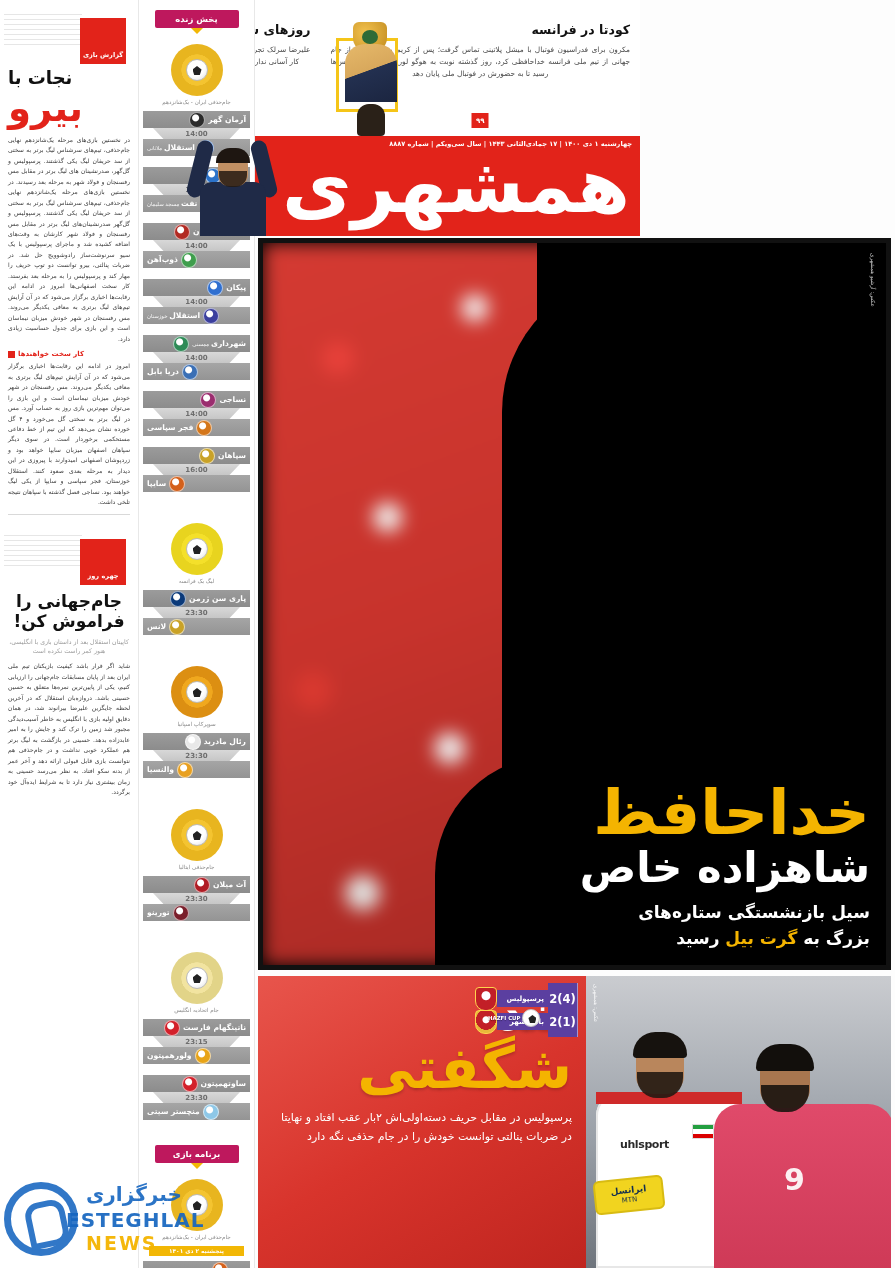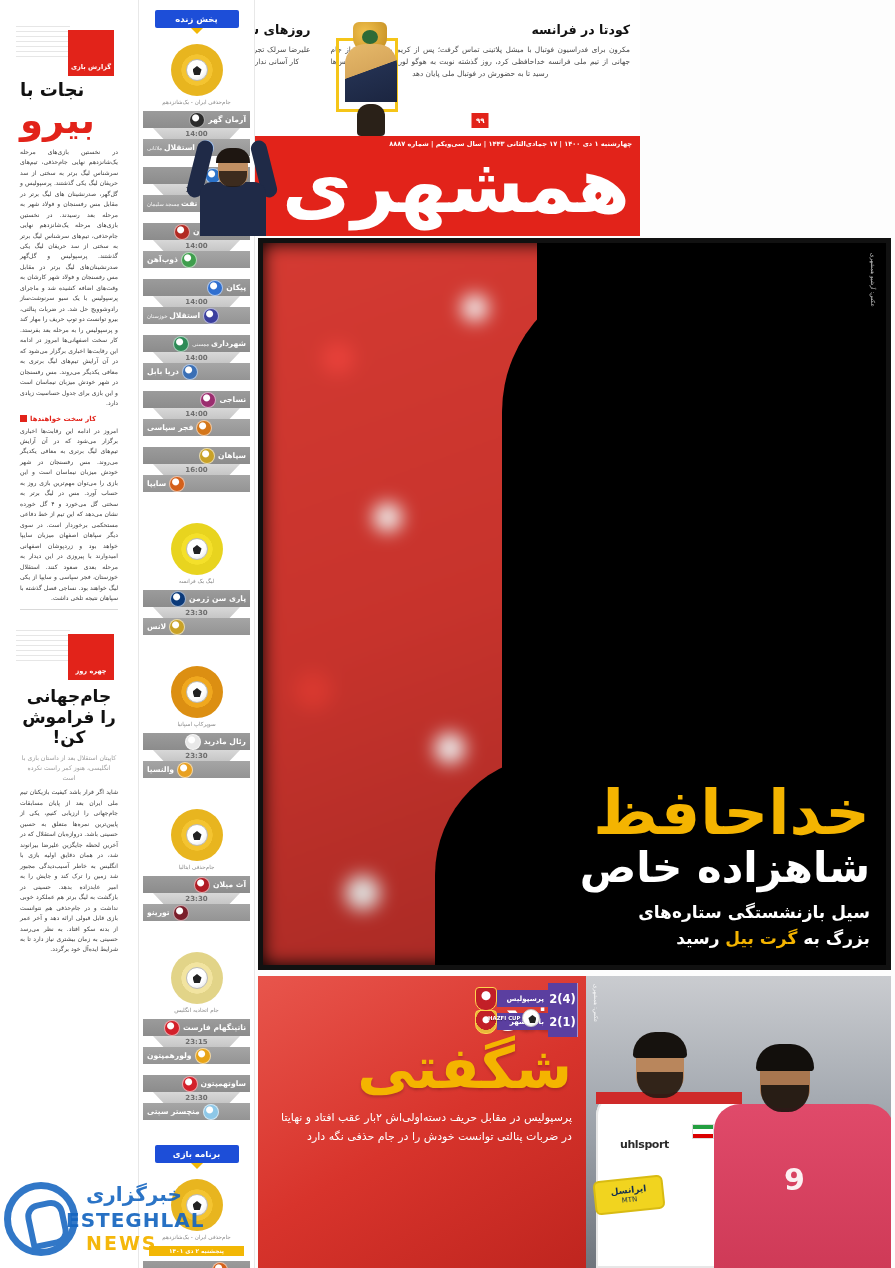--- a/index.html
+++ b/index.html
@@ -154,21 +154,21 @@
   .mc-arm-l{ position:absolute; left:2px; top:2px; width:16px; height:58px;
     background:#1f2a47; border-radius: 8px; transform: rotate(14deg); }
   .mc-arm-r{ position:absolute; left:66px; top:2px; width:16px; height:58px;
     background:#1f2a47; border-radius: 8px; transform: rotate(-14deg); }
 
   
   .leftcol {
     position: absolute; top: 0; left: 0;
     width: 138px; height: 1268px;
     background: #fff;
-    padding: 12px;
+    padding: 0;
     overflow: hidden;
   }
   .lc-section { position: relative; padding: 6px 8px 0 8px; }
   .lc-rule { height: 1px; background: #d9d9d9; margin: 6px 8px; }
   .lc-tag {
     position: relative; margin: 12px 4px 4px auto;
     width: 46px; height: 46px; background: #e2231a;
     display: flex; align-items: flex-end; justify-content: center;
     padding-bottom: 5px;
   }
@@ -212,21 +212,21 @@
     position: absolute; top: 0; left: 138px;
     width: 117px; height: 1268px;
     background: #fff;
     border-right: 1px solid #e8e8e8;
     border-left: 1px solid #e8e8e8;
     overflow: hidden;
   }
   .rail-badge {
     margin: 10px auto 0 auto;
     width: 84px; position: relative;
-    background: #1d4ed8; color: #fff;
+    background: #be185d; color: #fff;
     font-size: 8.5px; font-weight: bold;
     text-align: center; padding: 4px 0 4px 0;
     border-radius: 2px;
   }
   .rail-badge:after {
     content: ""; position: absolute; left: 50%; bottom: -6px;
     transform: translateX(-50%);
     border-left: 6px solid transparent;
     border-right: 6px solid transparent;
     border-top: 6px solid #f2b705;

